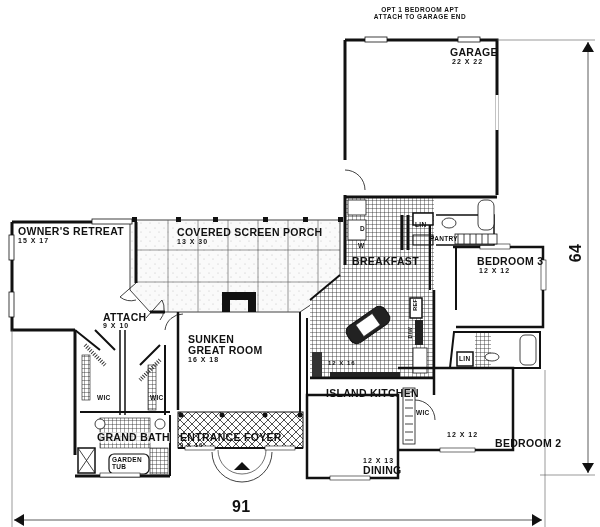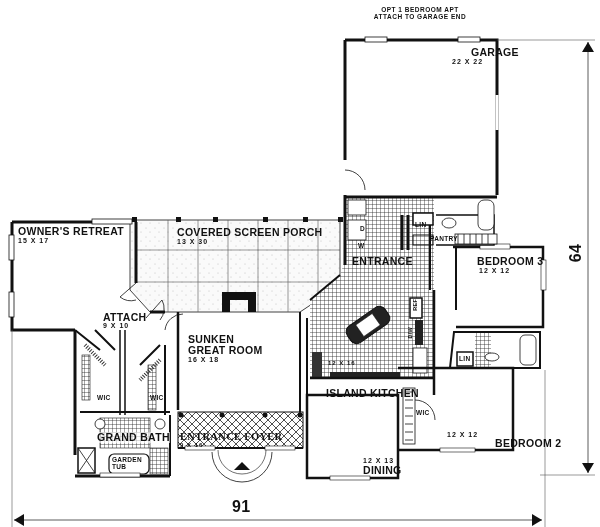--- a/index.html
+++ b/index.html
@@ -180,51 +180,51 @@
     <polygon points="14,520 24,514 24,526" fill="#111"></polygon>
     <polygon points="542,520 532,514 532,526" fill="#111"></polygon>
   </g>
 </svg>
 
 <div class="note" style="left:360px; top:6px; width:120px;">
   <div>OPT 1 BEDROOM APT</div>
   <div>ATTACH TO GARAGE END</div>
 </div>
 
-<div class="lbl room" style="left:450px; top:47px;margin-left:21px;">GARAGE</div>
+<div class="lbl room" style="left:450px; top:47px;">GARAGE</div>
 <div class="dim" style="left:452px; top:58px;">22 X 22</div>
 
 <div class="lbl room" style="left:18px; top:226px;">OWNER'S RETREAT</div>
 <div class="dim" style="left:18px; top:237px;">15 X 17</div>
 
 <div class="lbl room" style="left:177px; top:227px;">COVERED SCREEN PORCH</div>
 <div class="dim" style="left:177px; top:238px;">13 X 30</div>
 
 <div class="lbl room" style="left:103px; top:312px;">ATTACH</div>
 <div class="dim" style="left:103px; top:322px;">9 X 10</div>
 
 <div class="lbl room" style="left:188px; top:334px;">SUNKEN</div>
 <div class="lbl room" style="left:188px; top:345px;">GREAT ROOM</div>
 <div class="dim" style="left:188px; top:356px;">16 X 18</div>
 
-<div class="lbl room" style="left:352px; top:256px;">ENTRANCE</div>
+<div class="lbl room" style="left:352px; top:256px;">BREAKFAST</div>
 
 <div class="dim" style="left:328px; top:360px; font-size:6px;">12 X 16</div>
 <div class="lbl room" style="left:326px; top:367px;margin-top:21px;">ISLAND KITCHEN</div>
 
 <div class="lbl room" style="left:477px; top:256px;">BEDROOM 3</div>
 <div class="dim" style="left:479px; top:267px;">12 X 12</div>
 
 <div class="dim" style="left:447px; top:431px;">12 X 12</div>
 <div class="lbl room" style="left:447px; top:438px;padding-left:48px;">BEDROOM 2</div>
 
 <div class="dim" style="left:363px; top:457px;">12 X 13</div>
 <div class="lbl room" style="left:363px; top:465px;">DINING</div>
 
-<div class="lbl room" style="left:180px; top:432px;font-family:Liberation Serif, serif;">ENTRANCE FOYER</div>
+<div class="lbl room" style="left:180px; top:432px;">ENTRANCE FOYER</div>
 <div class="dim" style="left:180px; top:442px; font-size:6px;">9 X 16</div>
 
 <div class="lbl room" style="left:97px; top:432px; background:rgba(255,255,255,0.6);">GRAND BATH</div>
 
 <div class="lbl small" style="left:112px; top:457px;">GARDEN</div>
 <div class="lbl small" style="left:112px; top:464px;">TUB</div>
 
 <div class="lbl small" style="left:97px; top:395px;">WIC</div>
 <div class="lbl small" style="left:150px; top:395px;">WIC</div>
 <div class="lbl small" style="left:416px; top:410px;">WIC</div>

